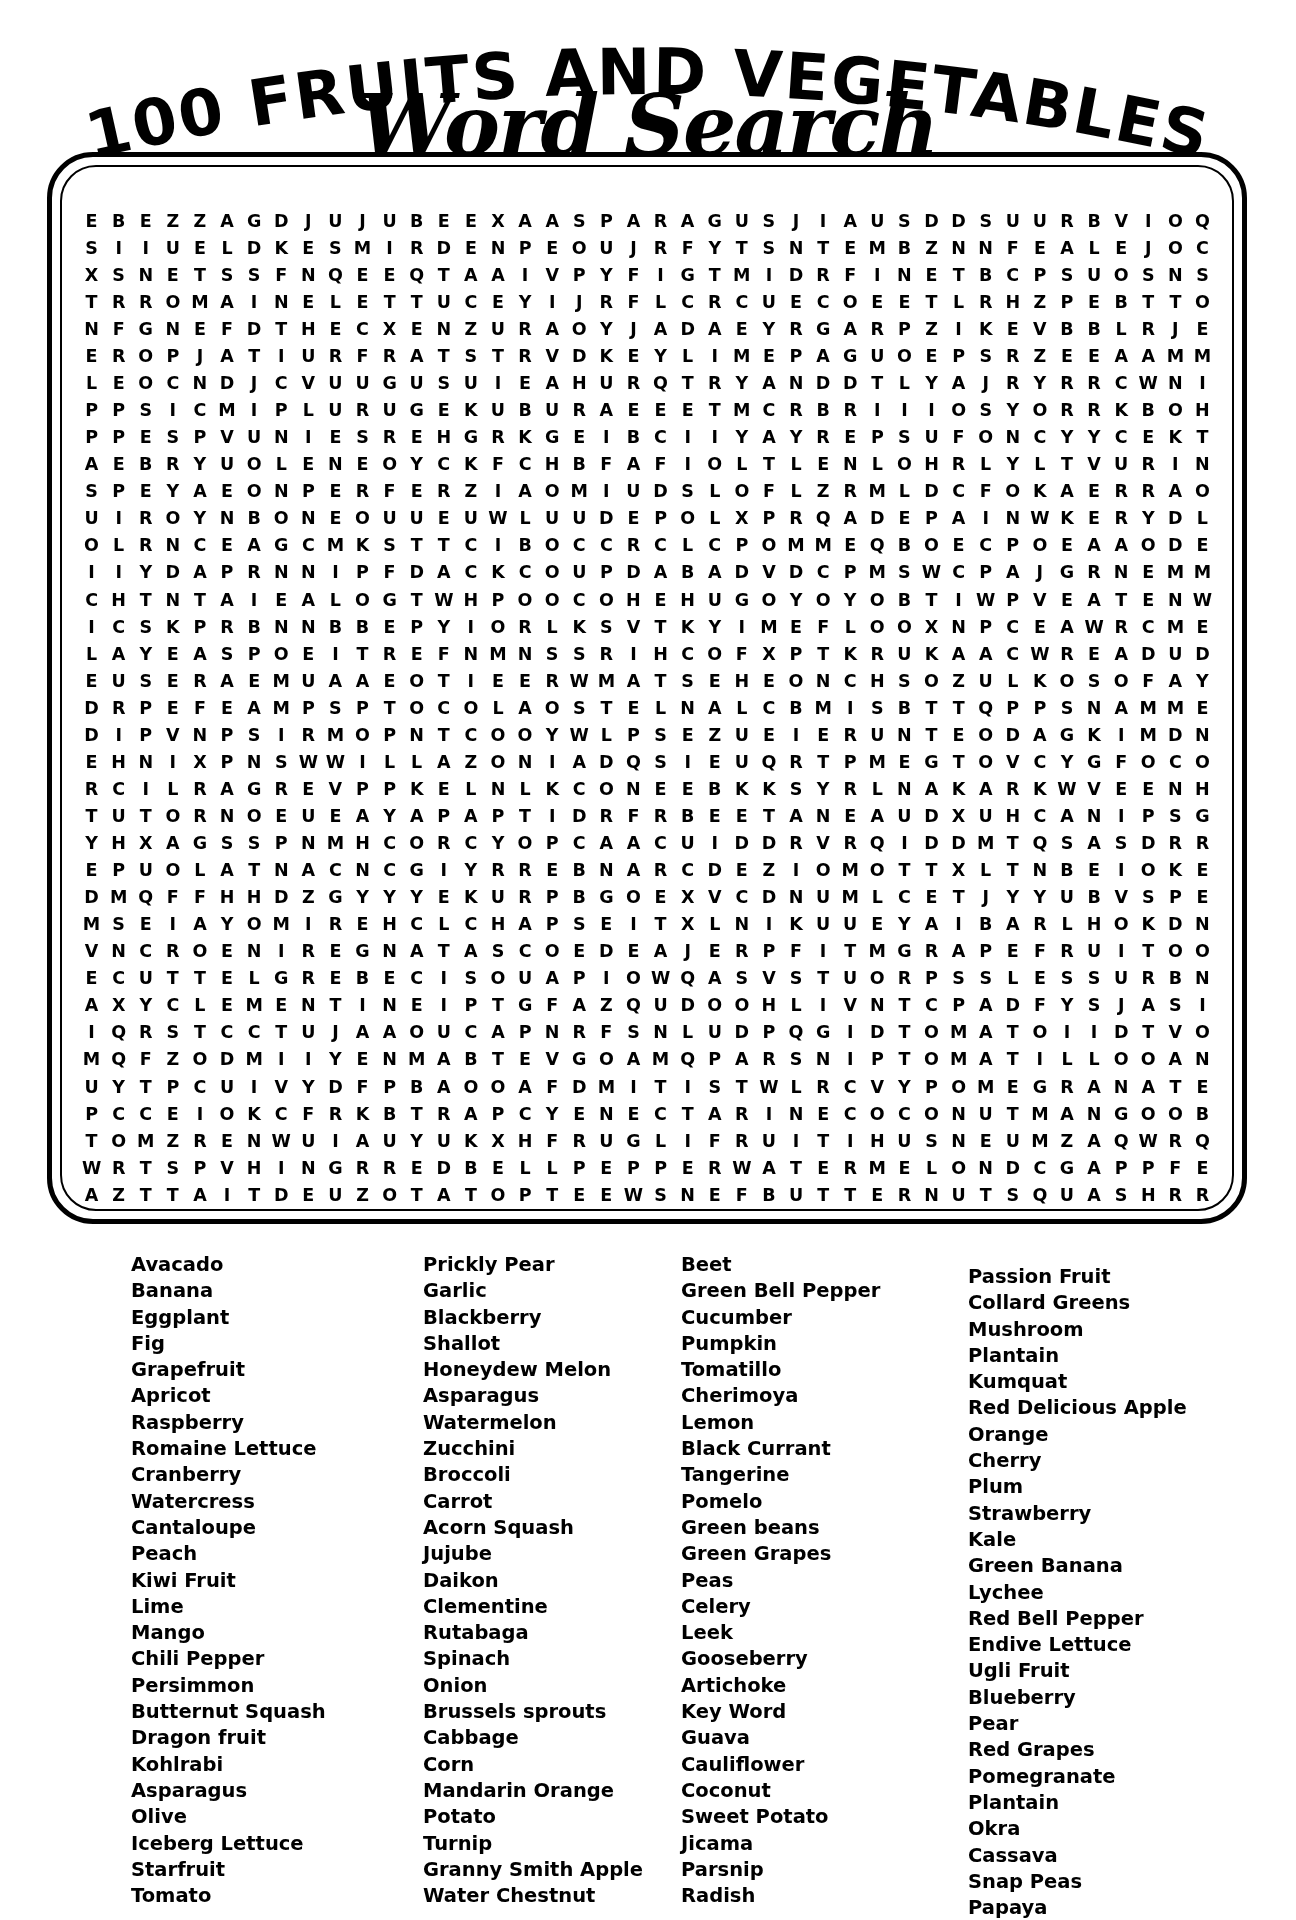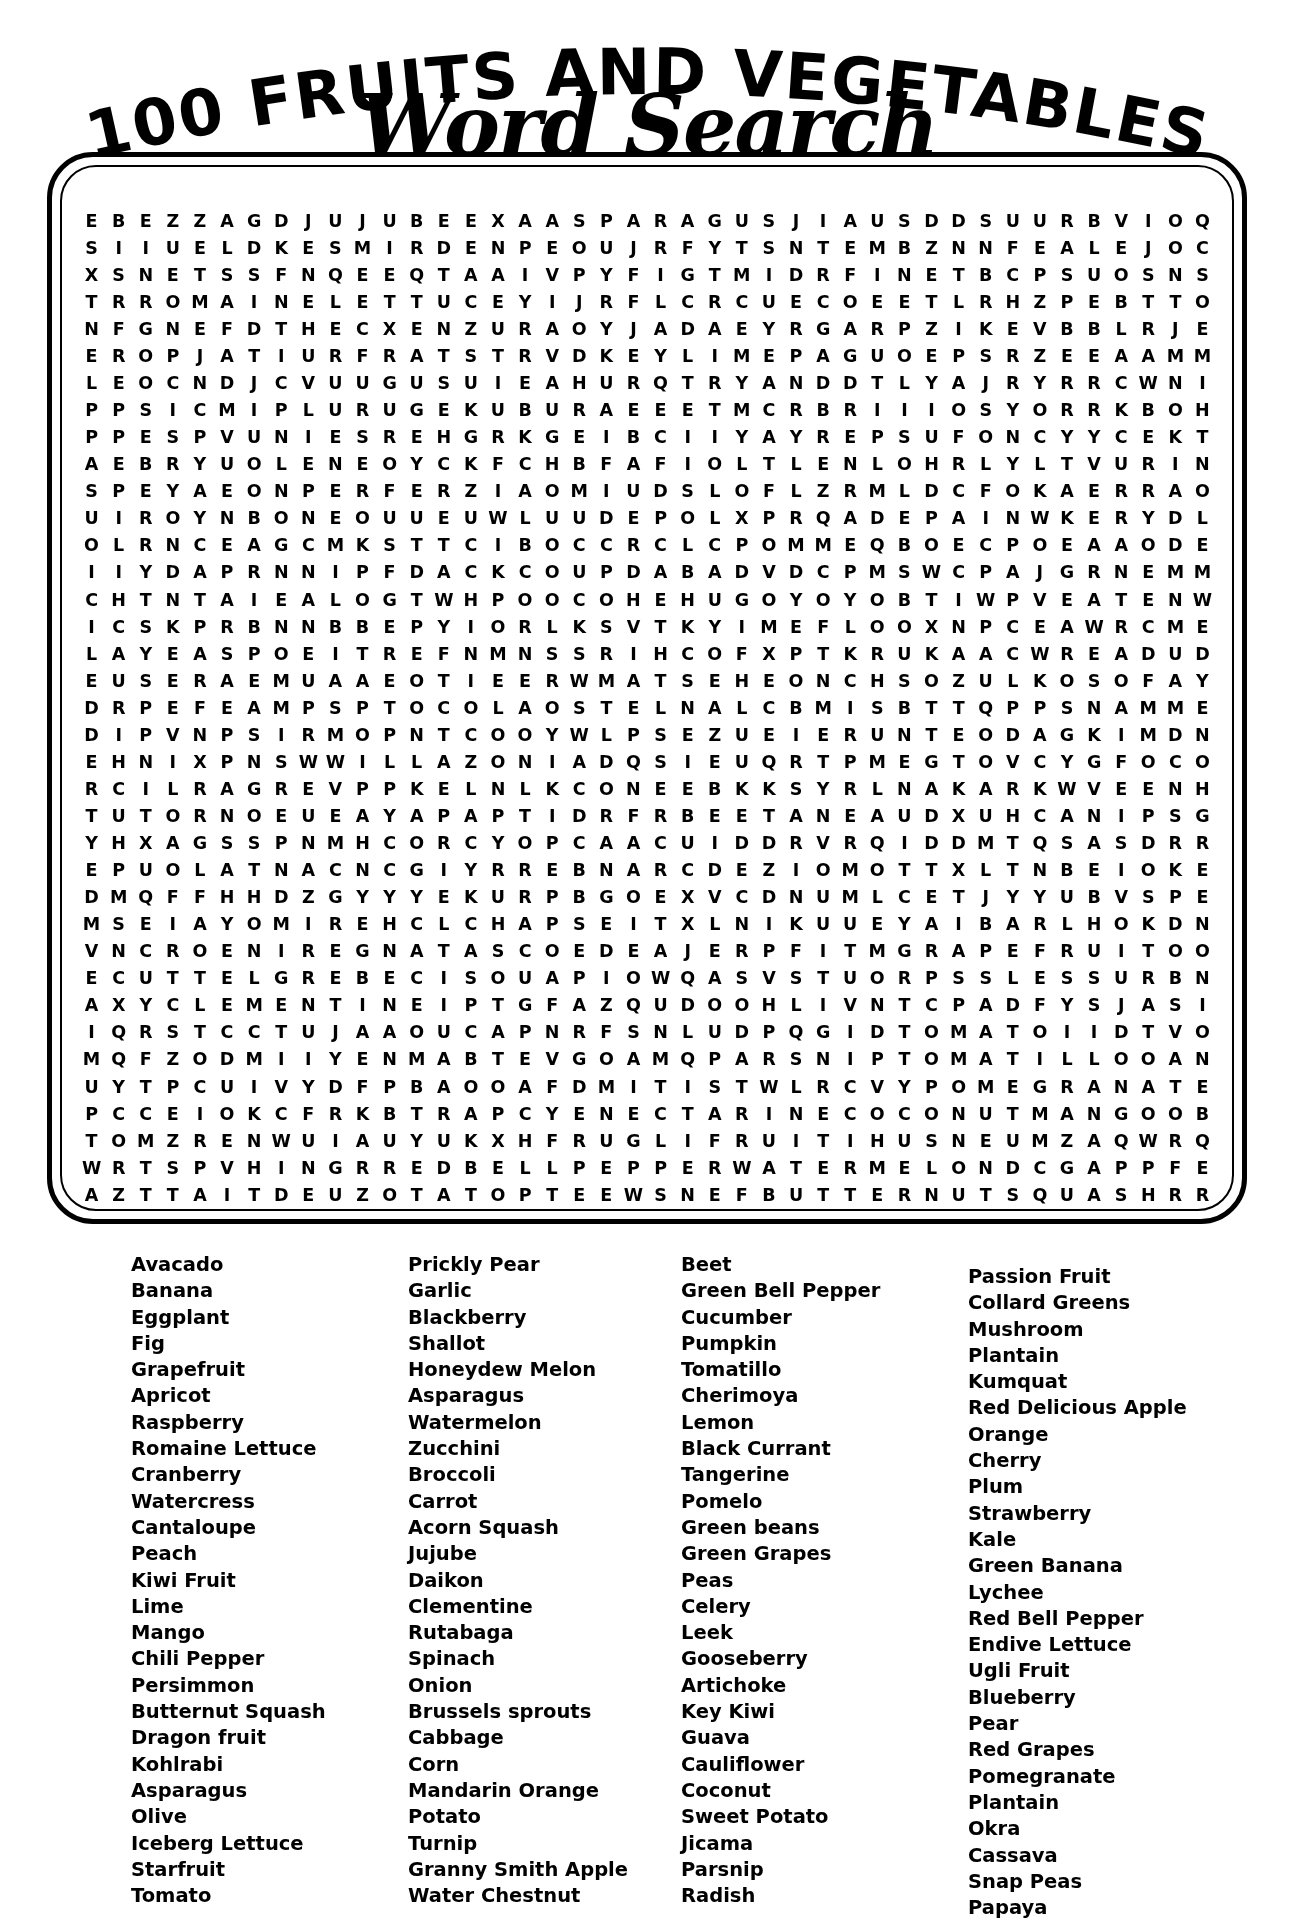--- a/index.html
+++ b/index.html
@@ -18,21 +18,21 @@
   
   .letter-grid{position:absolute;left:78px;top:208px;width:1138px;height:1001px;
                display:grid;grid-template-columns:repeat(42,1fr);
                grid-template-rows:repeat(37,1fr);}
   .cell{display:flex;align-items:center;justify-content:center;
         font-size:17.5px;font-weight:700;line-height:1;}
   
   .word-col{position:absolute;top:1252px;width:285px;
             font-size:19.5px;font-weight:700;line-height:26.3px;white-space:nowrap;}
   .word-col.c0{left:123px;margin-left:8px;}
-  .word-col.c1{left:408px;}
+  .word-col.c1{left:423px;}
   .word-col.c2{left:681px;}
   .word-col.c3{left:968px;margin-top:12px;}
 </style>
 </head>
 <body>
 
 <div class="page">
 
   <svg class="title-svg" width="1296" height="175" viewBox="0 0 1296 175" aria-hidden="false">
     <defs>
@@ -1672,21 +1672,21 @@
         <div class="word">Black Currant</div>
         <div class="word">Tangerine</div>
         <div class="word">Pomelo</div>
         <div class="word">Green beans</div>
         <div class="word">Green Grapes</div>
         <div class="word">Peas</div>
         <div class="word">Celery</div>
         <div class="word">Leek</div>
         <div class="word">Gooseberry</div>
         <div class="word">Artichoke</div>
-        <div class="word">Key Kiwi</div>
+        <div class="word">Key Word</div>
         <div class="word">Guava</div>
         <div class="word">Cauliflower</div>
         <div class="word">Coconut</div>
         <div class="word">Sweet Potato</div>
         <div class="word">Jicama</div>
         <div class="word">Parsnip</div>
         <div class="word">Radish</div>
       </div>
     <div class="word-col c3">
         <div class="word">Passion Fruit</div>

